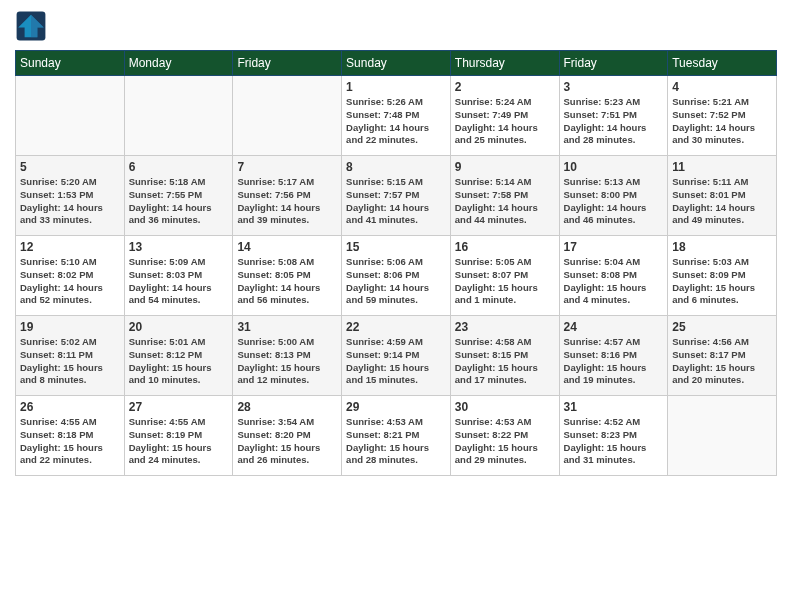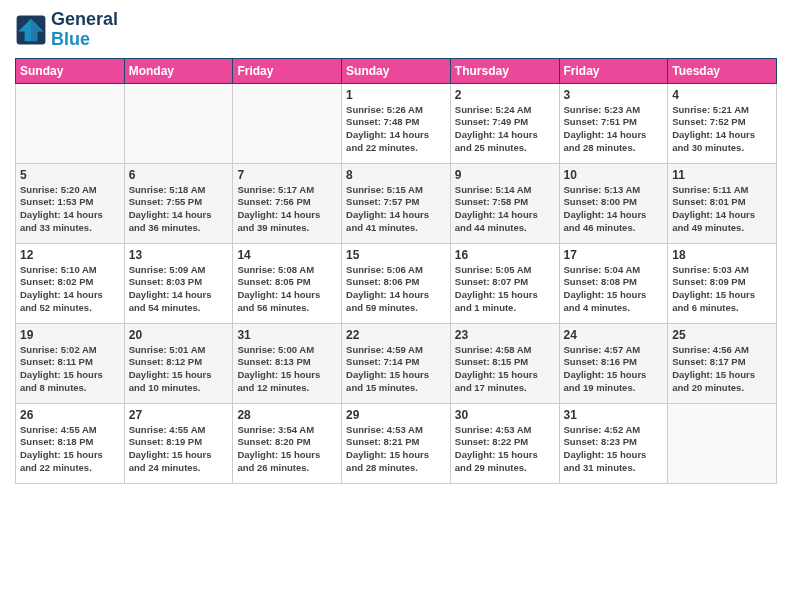--- a/index.html
+++ b/index.html
@@ -46,24 +46,24 @@
       font-size: 16px;
       color: #333;
       font-weight: bold;
     }
     table {
       width: 100%;
       border-collapse: collapse;
       table-layout: fixed;
     }
     thead tr th {
-      background: #ec4899;
+      background: #14532d;
       color: #fff;
       font-size: 12px;
-      font-weight: bold;
+      font-weight: normal;
       padding: 5px 4px;
       text-align: left;
       border: 1px solid #1a4a70;
     }
     tbody tr td {
       border: 1px solid #ccc;
       vertical-align: top;
       padding: 4px 4px;
       font-size: 10px;
       color: #333;
@@ -93,24 +93,20 @@
 </head>
 <body>
 
 <div class="header">
   <div class="logo">
     <svg class="logo-icon" viewBox="0 0 40 40">
       <rect x="2" y="2" width="36" height="36" rx="4" fill="#1a3a5c"></rect>
       <polygon points="20,6 36,22 28,22 28,34 12,34 12,22 4,22" fill="#1a8fc0"></polygon>
       <polygon points="20,6 36,22 28,22 28,34 20,34 20,6" fill="#2a6496" opacity="0.5"></polygon>
     </svg>
-    <div class="logo-text">
-      <div>General</div>
-      <div><span>Blue</span></div>
-    </div>
   </div>
   <div class="title-block">
     <div class="month-year"></div>
     <div class="location"></div>
   </div>
 </div>
 
 <table>
   <thead>
     <tr id="header-row">
@@ -277,21 +273,21 @@
         <td>
           <span class="day-num">31</span>
           <div class="day-detail">Sunrise: 5:00 AM
 Sunset: 8:13 PM
 Daylight: 15 hours
 and 12 minutes.</div>
         </td>
         <td>
           <span class="day-num">22</span>
           <div class="day-detail">Sunrise: 4:59 AM
-Sunset: 7:14 PM
+Sunset: 9:14 PM
 Daylight: 15 hours
 and 15 minutes.</div>
         </td>
         <td>
           <span class="day-num">23</span>
           <div class="day-detail">Sunrise: 4:58 AM
 Sunset: 8:15 PM
 Daylight: 15 hours
 and 17 minutes.</div>
         </td>

